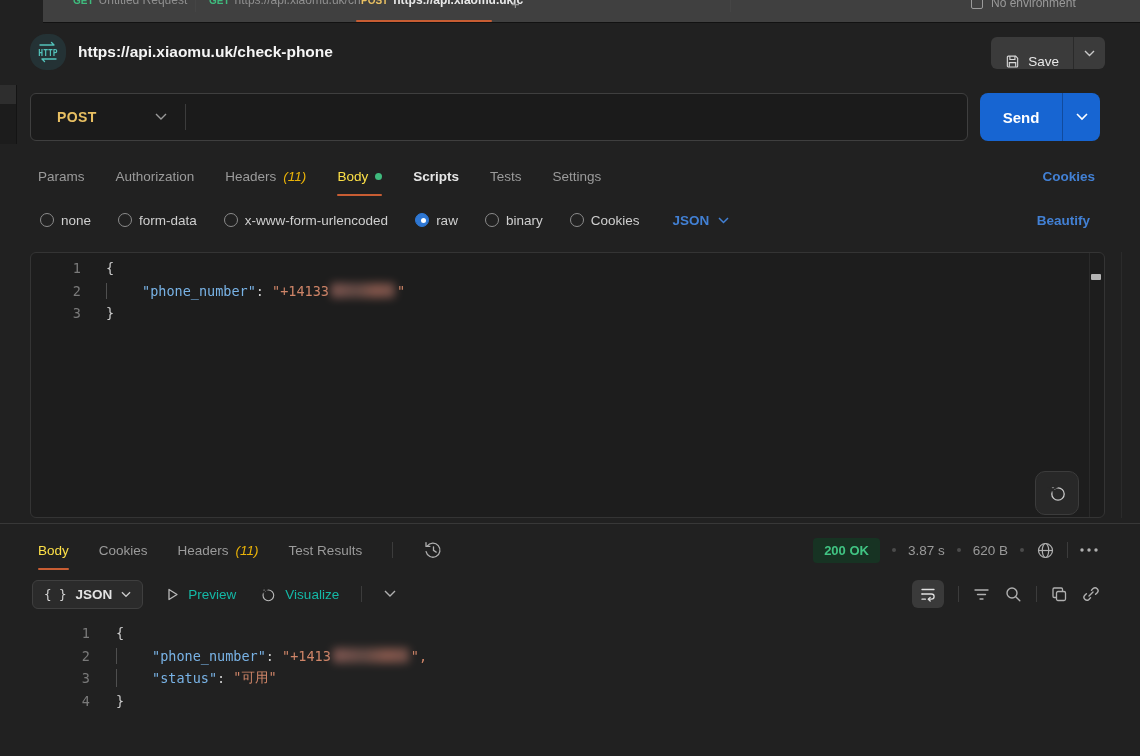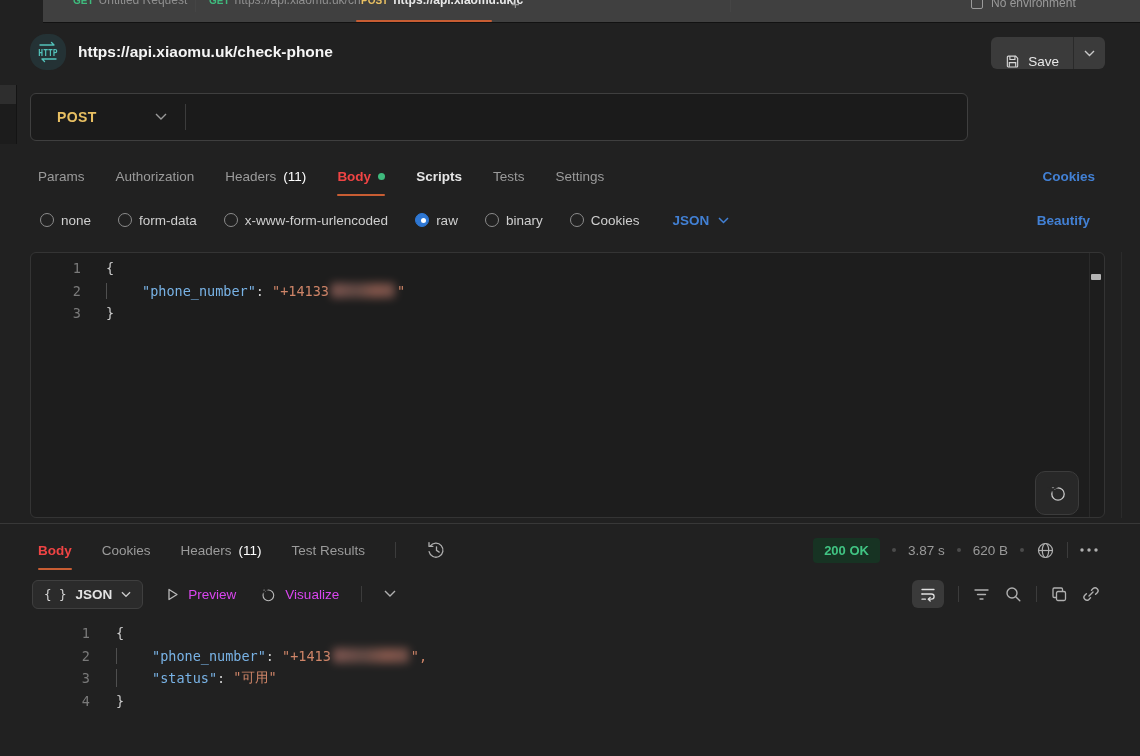--- a/index.html
+++ b/index.html
@@ -41,23 +41,23 @@
   .url-vdiv { width:1px; height:26px; background:#3c3c3c; }
   .url-text { margin-left:20px; font-size:14px; color:#dadada; cursor:text; }
   .ret-hint { color:#707070; margin-left:6px; }
   .send-btn { position:absolute; left:980px; top:93px; width:120px; height:48px; background:#1765d2;
     border-radius:8px; display:flex; align-items:stretch; overflow:hidden; cursor:pointer; }
   .send-main { flex:1; display:flex; align-items:center; justify-content:center; color:#fff; font-size:15px; font-weight:bold; }
   .send-caret { width:38px; display:flex; align-items:center; justify-content:center; border-left:1px solid rgba(0,0,0,.25); }
   
   .rtabs { position:absolute; left:38px; top:156px; height:40px; display:flex; gap:31px; align-items:center; }
   .rtab { position:relative; height:40px; display:flex; align-items:center; gap:7px; font-size:13.5px; color:#9b9b9b; cursor:pointer; white-space:nowrap; }
-  .rtab .count { color:#ffffff; }
+  .rtab .count { color:#eab308;font-style:italic; }
   .rtab.bright { color:#e6e6e6; font-weight:bold; }
-  .rtab.active { color:#ef4444; font-weight:bold; }
+  .rtab.active { color:#fde047; font-weight:normal; }
   .rtab.active::after { content:''; position:absolute; left:0; right:0; bottom:0; height:2px; background:#c85d33; border-radius:1px; }
   .green-dot { width:7px; height:7px; border-radius:50%; background:#3fba7d; }
   .cookies-link { position:absolute; right:45px; top:156px; height:40px; display:flex; align-items:center;
     color:#4280d4; font-size:13.5px; font-weight:bold; cursor:pointer; }
   
   .radio-row { position:absolute; left:40px; top:204px; height:32px; display:flex; gap:27px; align-items:center; }
   .radio-item { display:flex; align-items:flex-start; gap:7px; font-size:13.5px; color:#cfcfcf; cursor:pointer; }
   .radio { width:14px; height:14px; border-radius:50%; border:1.3px solid #8b8b8b; position:relative; }
   .radio-item.selected .radio { background:#2e77d3; border-color:#2e77d3; }
   .radio-item.selected .radio::after { content:''; position:absolute; left:4.5px; top:4.5px; width:5px; height:5px; border-radius:50%; background:#fff; }
@@ -88,21 +88,21 @@
   .status-badge { background:#173323; color:#41c483; font-size:13px; font-weight:bold; padding:5px 11px; border-radius:4px; }
   .meta-dot { width:4px; height:4px; border-radius:50%; background:#4b4b4b; }
   .meta-txt { color:#9a9a9a; font-size:13.5px; }
   .v-sep { width:1px; height:16px; background:#3c3c3c; }
   .icon-btn { display:flex; align-items:center; justify-content:center; cursor:pointer; color:#b0b0b0; }
   
   .resp-toolbar { position:absolute; left:32px; top:578px; height:32px; display:flex; gap:22px; align-items:center; }
   .json-btn { display:flex; align-items:center; gap:9px; height:29px; padding:0 11px; background:#2b2b2b;
     border:1px solid #3f3f3f; border-radius:6px; cursor:pointer; color:#e3e3e3; font-size:13.5px; font-weight:bold; }
   .json-brace { font-family:"DejaVu Sans Mono", monospace; font-size:12.5px; color:#d5d5d5; font-weight:normal; }
-  .tb-item { display:flex; align-items:center; gap:8px; color:#d946ef; font-size:13.5px; cursor:pointer; }
+  .tb-item { display:flex; align-items:center; gap:8px; color:#14b8a6; font-size:13.5px; cursor:pointer; }
   .resp-tool-icons { position:absolute; right:40px; top:578px; height:32px; display:flex; gap:14px; align-items:center; }
   .wrap-active { background:#3a3a3a; border-radius:6px; width:32px; height:28px; }
   
   .resp-editor { position:absolute; left:30px; top:616px; width:1100px; padding-top:6px; }
   .resp-editor .g { width:60px; }
   .resp-editor .code { margin-left:26px; }
 </style>
 </head>
 <body>
 
@@ -158,20 +158,28 @@
   </div>
 
   <div class="url-box">
     <div class="method-sel">
       <span class="method-label">POST</span>
       <svg width="12" height="8" viewBox="0 0 12 8" fill="none" stroke="#9a9a9a" stroke-width="1.4">
           <polyline points="1,1 6,6 11,1"></polyline>
         </svg>
     </div>
     <div class="url-vdiv"></div>
+  </div>
+  <div class="send-btn">
+    <div class="send-main">Send</div>
+    <div class="send-caret">
+      <svg width="12" height="8" viewBox="0 0 12 8" fill="none" stroke="#ffffff" stroke-width="1.6">
+          <polyline points="1,1 6,6 11,1"></polyline>
+        </svg>
+    </div>
   </div>
 
   <div class="rtabs">
     <div class="rtab">
         <span>Params</span>
       </div>
     <div class="rtab">
         <span>Authorization</span>
       </div>
     <div class="rtab">

